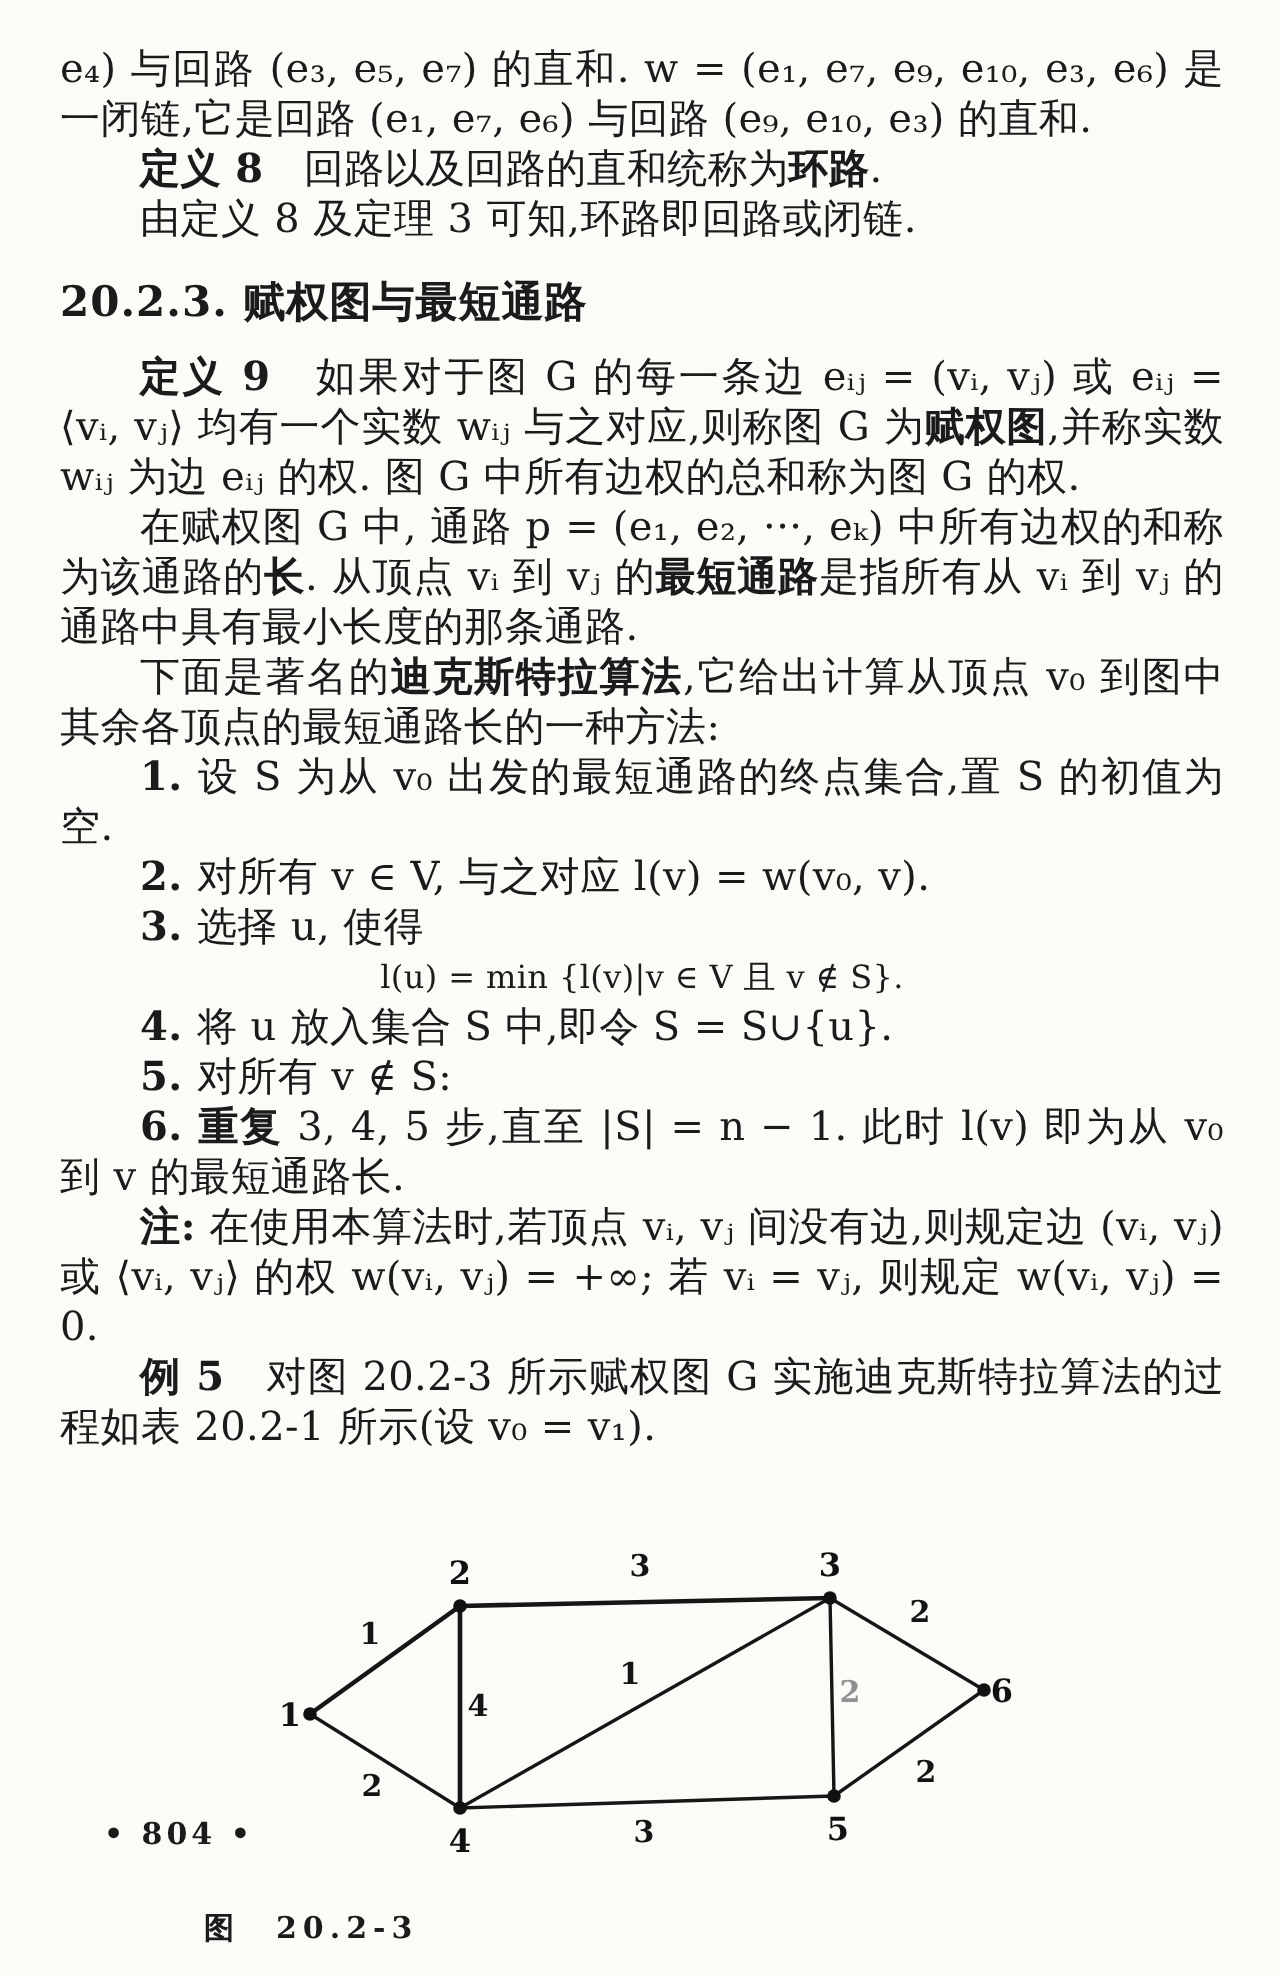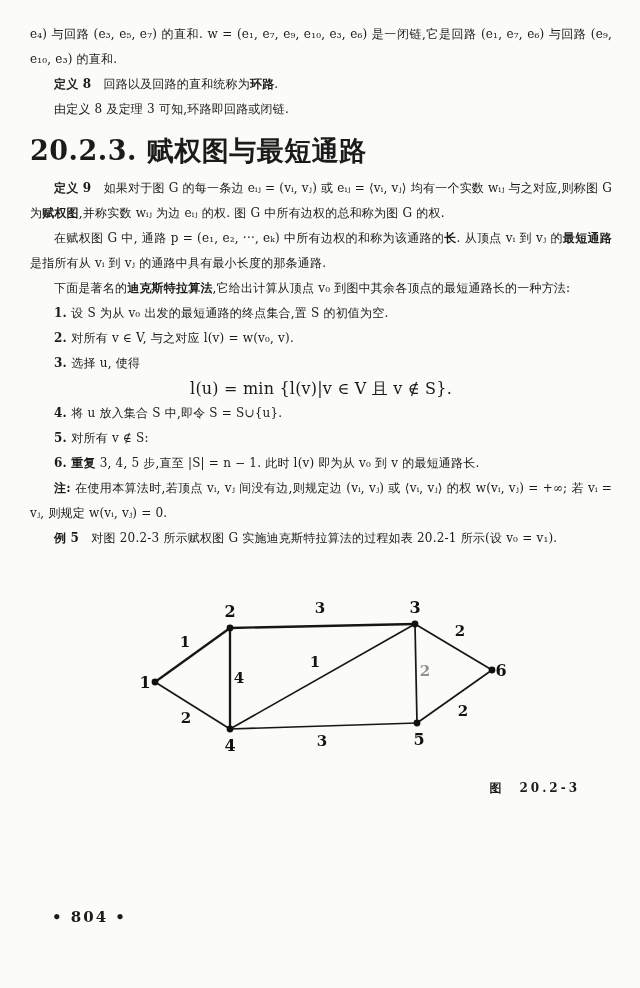--- a/index.html
+++ b/index.html
@@ -12,31 +12,31 @@
     color:#1b1b1b;
   }
   .page{
     position:relative;
     width:640px;height:988px;
     padding:22px 28px 0 30px;
     box-sizing:border-box;
   }
   .para{
     margin:0;
-    font-size:12px;
+    font-size:20px;
     line-height:25px;
     text-align:justify;
     text-indent:2em;
     letter-spacing:0.2px;
   }
   .para.noindent{text-indent:0;}
   .b{font-weight:bold;}
   .heading{
     margin:15px 0 11px 0;
-    font-size:27px;
+    font-size:21px;
     font-weight:bold;
     line-height:28px;
     letter-spacing:0.5px;
   }
   .formula{
     margin:0;
     font-size:16px;
     line-height:25px;
     text-align:center;
     text-indent:0;
@@ -49,22 +49,22 @@
   }
   .figure svg{display:block;}
   .edge{stroke:#161616;stroke-width:1.7;}
   .edge.heavy{stroke-width:2.3;}
   .wlabel{font-family:"DejaVu Serif",serif;font-size:15px;font-weight:bold;fill:#141414;text-anchor:middle;}
   .wlabel.faint{fill:#909090;}
   .vlabel{font-family:"DejaVu Serif",serif;font-size:16px;font-weight:bold;fill:#111;text-anchor:middle;}
   .vdot{fill:#111;}
   .caption{
     margin-top:16px;
-    text-align:right;
-    font-size:12px;
+    text-align:left;
+    font-size:15px;
     font-weight:bold;
     letter-spacing:3px;
   }
   .pageno{
     position:absolute;
     left:52px;top:908px;
     font-size:15px;
     font-weight:bold;
     letter-spacing:2px;
   }

